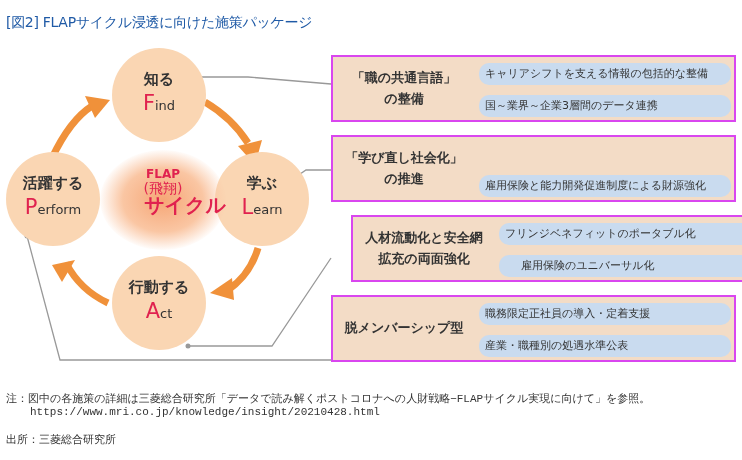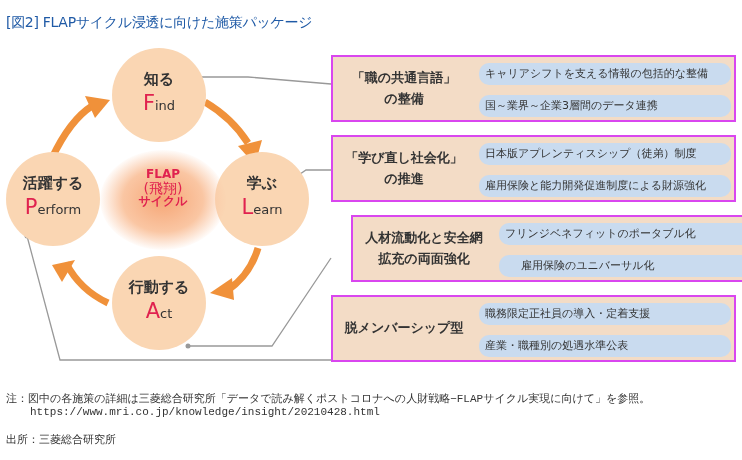--- a/index.html
+++ b/index.html
@@ -8,21 +8,21 @@
   svg.lines{position:absolute;left:0;top:0;}
   .circle{position:absolute;width:94px;height:94px;border-radius:50%;background:#fad6b3;text-align:center;}
   .circle .jp{display:block;font-size:15px;font-weight:bold;color:#333;margin-top:22px;}
   .circle .en{display:block;font-size:13px;color:#333;margin-top:2px;}
   .circle .en .init{font-size:21px;color:#e0224f;}
   .center{position:absolute;left:100px;top:150px;width:126px;height:100px;border-radius:50%;
     background:radial-gradient(ellipse at center,#f6a676 0%,#fac6a3 45%,rgba(255,255,255,0) 72%);text-align:center;}
   .center span{display:block;color:#e0224f;font-weight:bold;line-height:1.05;}
   .c1{font-size:12px;margin-top:18px;}
   .c2{font-size:14px;font-weight:normal!important;}
-  .c3{font-size:12px;}
+  .c3{font-size:20px;text-align:right;}
   .panel{position:absolute;left:331px;width:405px;height:67px;background:#f3dcc6;border:2px solid #d946ef;box-sizing:border-box;}
   .panel .head{position:absolute;left:0;top:0;width:142px;height:100%;display:flex;align-items:center;justify-content:center;text-align:center;font-size:13px;font-weight:bold;line-height:1.6;color:#333;}
   .panel .item{position:absolute;left:146px;width:252px;height:22px;background:#c9dbef;border-radius:10px;font-size:11px;line-height:22px;padding-left:6px;box-sizing:border-box;color:#333;white-space:nowrap;}
   .note{position:absolute;left:6px;font-size:11px;color:#333;white-space:nowrap;font-family:Liberation Mono, monospace;}
 </style>
 </head>
 <body>
 
 <div class="title">[図2] FLAPサイクル浸透に向けた施策パッケージ</div>
 
@@ -80,21 +80,20 @@
   <div class="head">
       <div><span>「職の共通言語」</span><br><span>の整備</span></div>
     </div>
   <div class="item" style="top:6px;">キャリアシフトを支える情報の包括的な整備</div>
   <div class="item" style="top:38px;">国～業界～企業3層間のデータ連携</div>
 </div>
 <div class="panel" style="top:135px;">
   <div class="head">
       <div><span>「学び直し社会化」</span><br><span>の推進</span></div>
     </div>
-  <div class="item" style="top:6px;">日本版アプレンティスシップ（徒弟）制度</div>
   <div class="item" style="top:38px;">雇用保険と能力開発促進制度による財源強化</div>
 </div>
 <div class="panel" style="top:215px;margin-left:20px;">
   <div class="head">
       <div><span>人材流動化と安全網</span><br><span>拡充の両面強化</span></div>
     </div>
   <div class="item" style="top:6px;">フリンジベネフィットのポータブル化</div>
   <div class="item" style="top:38px;padding-left:22px;">雇用保険のユニバーサル化</div>
 </div>
 <div class="panel" style="top:295px;">

